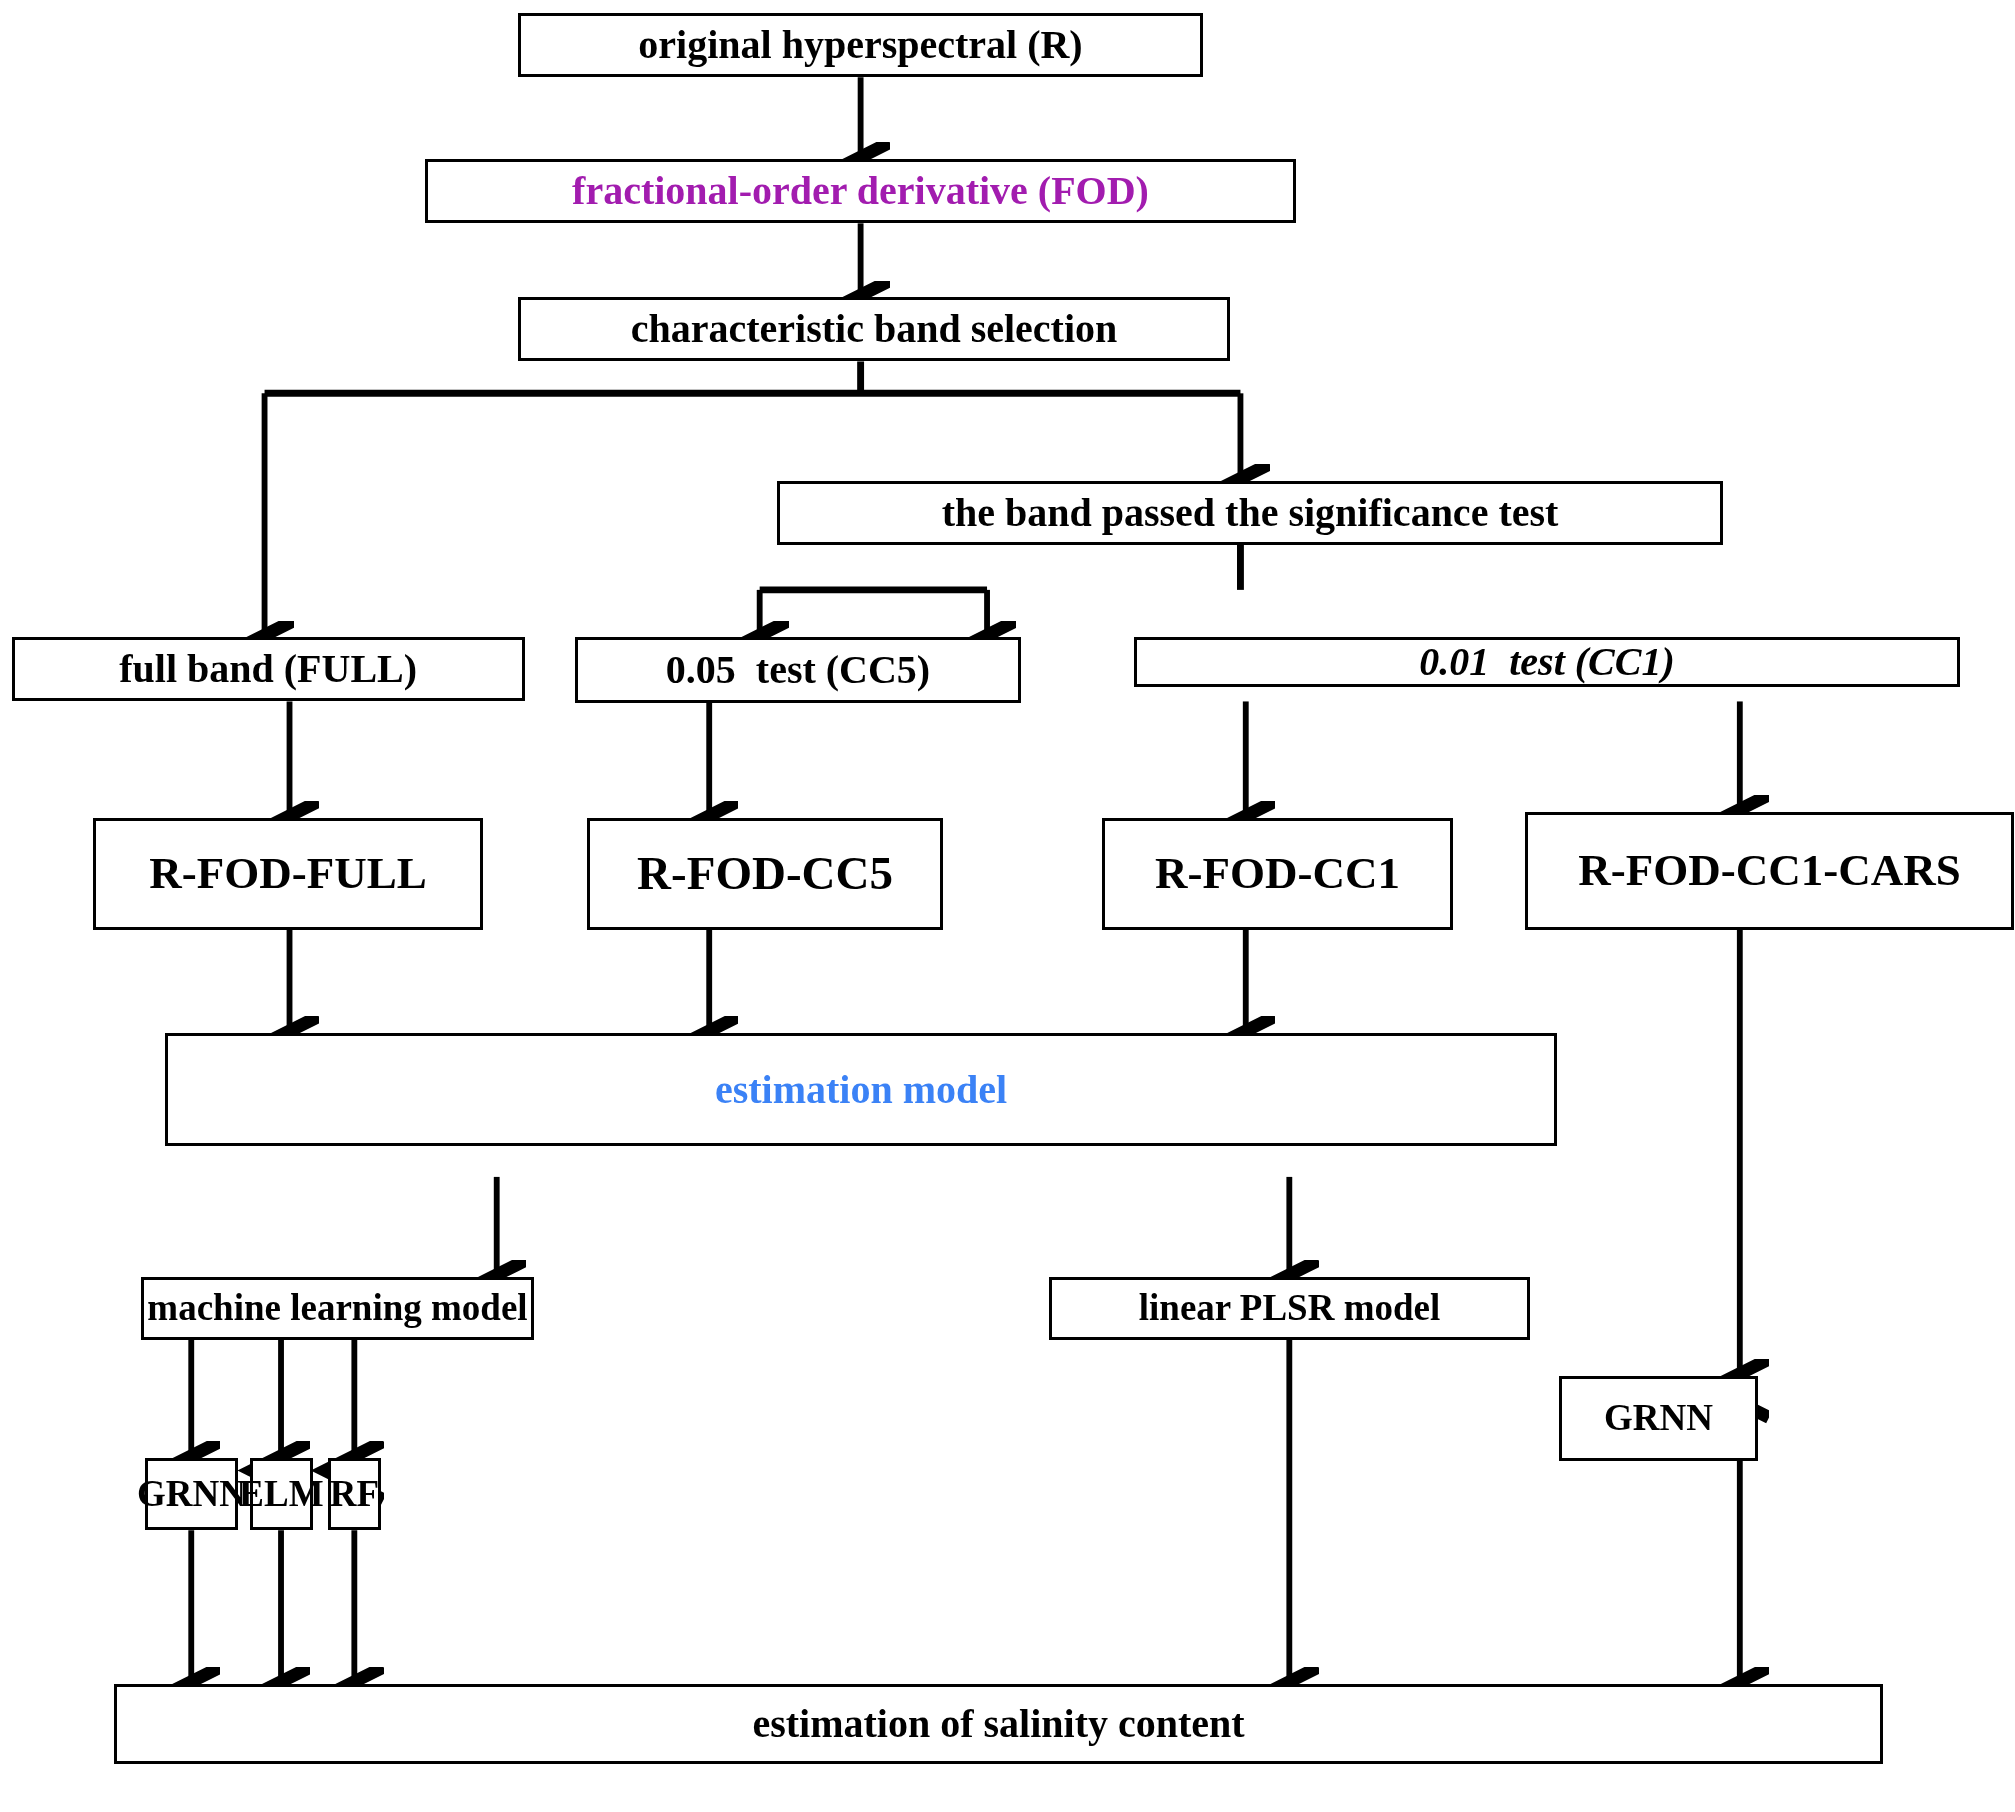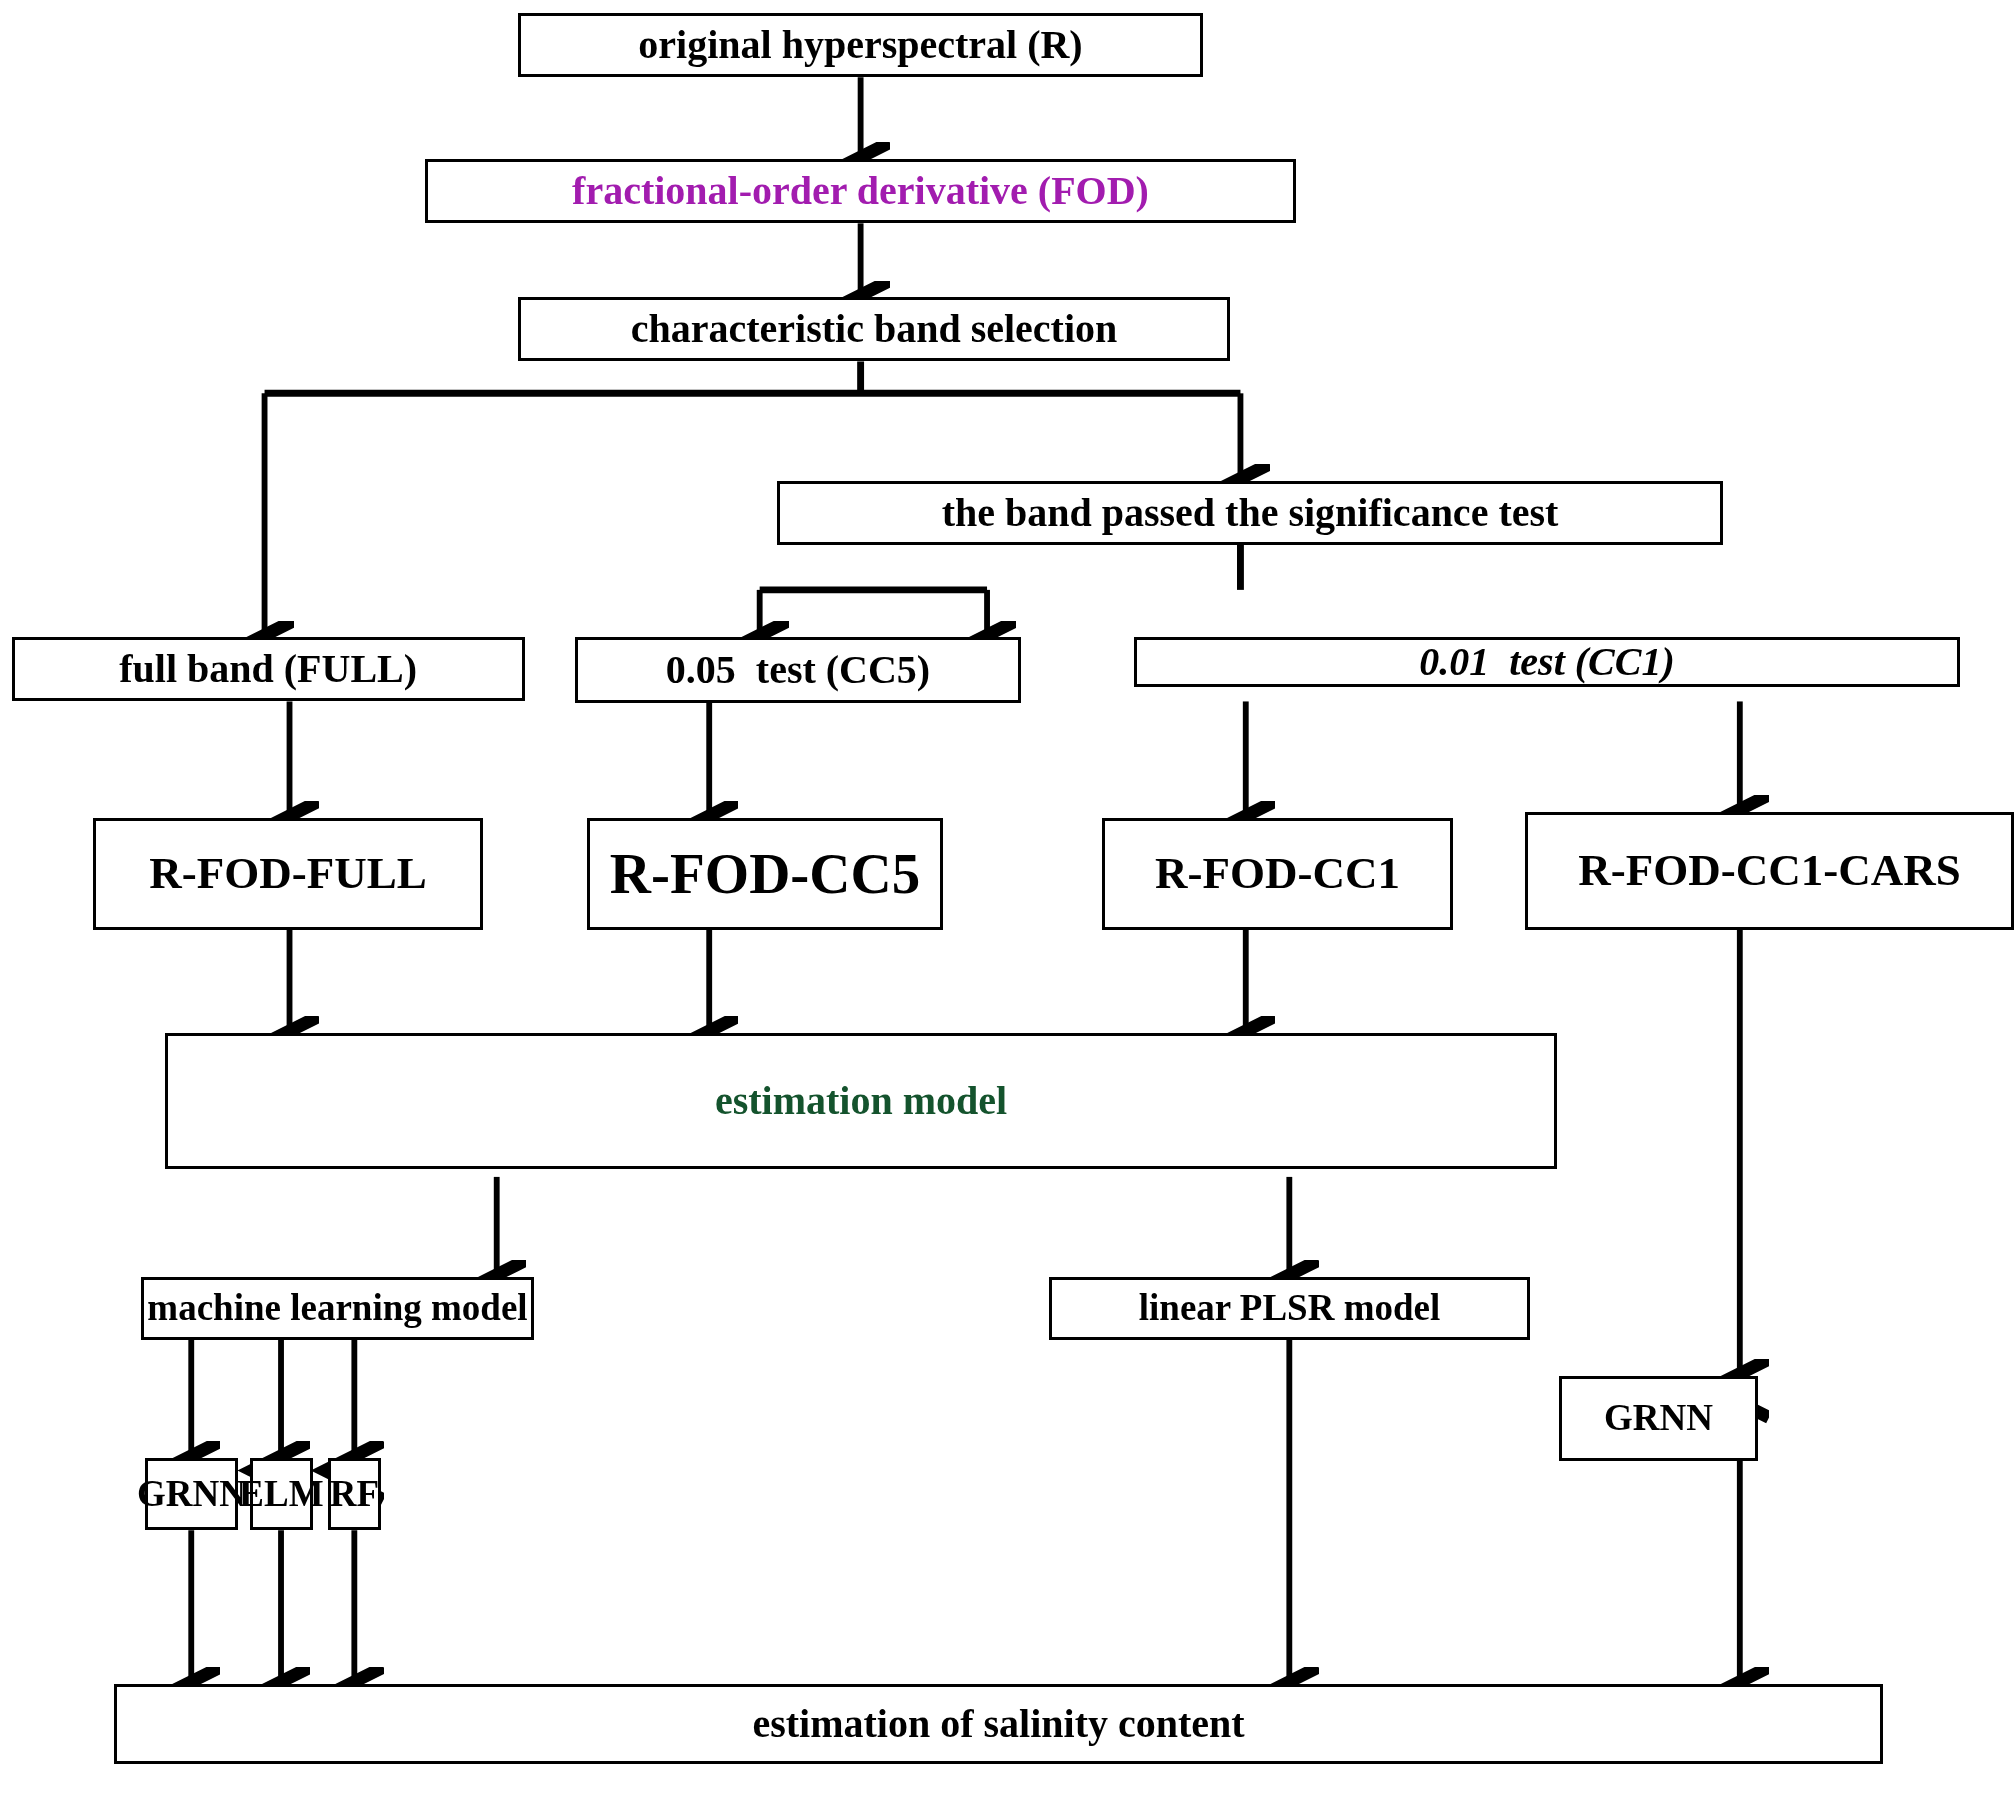--- a/index.html
+++ b/index.html
@@ -95,24 +95,24 @@
   </svg>
 
 <div class="node" style="left: 518px; top: 13.3px; width: 685px; height: 64px; font-size: 40px; border-color: rgb(0, 0, 0); background: rgb(255, 255, 255); color: rgb(0, 0, 0);"><span>original hyperspectral (R)</span></div>
     <div class="node" style="left: 425px; top: 159px; width: 871px; height: 64px; font-size: 40px; border-color: rgb(0, 0, 0); background: rgb(255, 255, 255); color: #a21caf;"><span>fractional-order derivative (FOD)</span></div>
     <div class="node" style="left: 518px; top: 297px; width: 712px; height: 64px; font-size: 40px; border-color: rgb(0, 0, 0); background: rgb(255, 255, 255); color: rgb(0, 0, 0);"><span>characteristic band selection</span></div>
     <div class="node" style="left: 777px; top: 481px; width: 946px; height: 64px; font-size: 40px; border-color: rgb(0, 0, 0); background: rgb(255, 255, 255); color: rgb(0, 0, 0);"><span>the band passed the significance test</span></div>
     <div class="node" style="left: 11.7px; top: 637px; width: 513px; height: 64px; font-size: 40px; border-color: rgb(0, 0, 0); background: rgb(255, 255, 255); color: rgb(0, 0, 0); text-align: right;"><span>full band (FULL)</span></div>
     <div class="node" style="left: 575px; top: 637px; width: 446px; height: 66px; font-size: 40px; border-color: rgb(0, 0, 0); background: rgb(255, 255, 255); color: rgb(0, 0, 0);"><span>0.05  test (CC5)</span></div>
     <div class="node" style="left: 1134px; top: 637px; width: 826px; height: 50px; font-size: 40px; border-color: rgb(0, 0, 0); background: rgb(255, 255, 255); color: rgb(0, 0, 0); font-style: italic;"><span>0.01  test (CC1)</span></div>
     <div class="node" style="left: 93px; top: 818px; width: 390px; height: 112px; font-size: 45px; border-color: rgb(0, 0, 0); background: rgb(255, 255, 255); color: rgb(0, 0, 0);"><span>R-FOD-FULL</span></div>
-    <div class="node" style="left: 587px; top: 818px; width: 356px; height: 112px; font-size: 57px; border-color: rgb(0, 0, 0); background: rgb(255, 255, 255); color: rgb(0, 0, 0);"><span>R-FOD-CC5</span></div>
+    <div class="node" style="left: 587px; top: 818px; width: 356px; height: 112px; font-size: 47px; border-color: rgb(0, 0, 0); background: rgb(255, 255, 255); color: rgb(0, 0, 0);"><span>R-FOD-CC5</span></div>
     <div class="node" style="left: 1102px; top: 818px; width: 351px; height: 112px; font-size: 45px; border-color: rgb(0, 0, 0); background: rgb(255, 255, 255); color: rgb(0, 0, 0);"><span>R-FOD-CC1</span></div>
     <div class="node" style="left: 1525px; top: 812px; width: 489px; height: 118px; font-size: 45px; border-color: rgb(0, 0, 0); background: rgb(255, 255, 255); color: rgb(0, 0, 0);"><span>R-FOD-CC1-CARS</span></div>
-    <div class="node" style="left: 165px; top: 1033px; width: 1392px; height: 136px; font-size: 40px; border-color: rgb(0, 0, 0); background: rgb(255, 255, 255); color: #14532d;"><span>estimation model</span></div>
+    <div class="node" style="left: 165px; top: 1033px; width: 1392px; height: 113px; font-size: 40px; border-color: rgb(0, 0, 0); background: rgb(255, 255, 255); color: #3b82f6;"><span>estimation model</span></div>
     <div class="node" style="left: 141px; top: 1277px; width: 393px; height: 63px; font-size: 37px; border-color: rgb(0, 0, 0); background: rgb(255, 255, 255); color: rgb(0, 0, 0);"><span>machine learning model</span></div>
     <div class="node" style="left: 1049px; top: 1277px; width: 481px; height: 63px; font-size: 37px; border-color: rgb(0, 0, 0); background: rgb(255, 255, 255); color: rgb(0, 0, 0);"><span>linear PLSR model</span></div>
     <div class="node" style="left: 145px; top: 1458px; width: 93px; height: 72px; font-size: 37px; border-color: rgb(0, 0, 0); background: rgb(255, 255, 255); color: rgb(0, 0, 0);"><span>GRNN</span></div>
     <div class="node" style="left: 250px; top: 1458px; width: 63px; height: 72px; font-size: 37px; border-color: rgb(0, 0, 0); background: rgb(255, 255, 255); color: rgb(0, 0, 0);"><span>ELM</span></div>
     <div class="node" style="left: 328px; top: 1458px; width: 53px; height: 72px; font-size: 37px; border-color: rgb(0, 0, 0); background: rgb(255, 255, 255); color: rgb(0, 0, 0);"><span>RF</span></div>
     <div class="node" style="left: 1559px; top: 1376px; width: 199px; height: 85px; font-size: 37px; border-color: rgb(0, 0, 0); background: rgb(255, 255, 255); color: rgb(0, 0, 0);"><span>GRNN</span></div>
     <div class="node" style="left: 114px; top: 1684px; width: 1769px; height: 80px; font-size: 40px; border-color: rgb(0, 0, 0); background: rgb(255, 255, 255); color: rgb(0, 0, 0);"><span>estimation of salinity content</span></div>
   </div>
 
 

